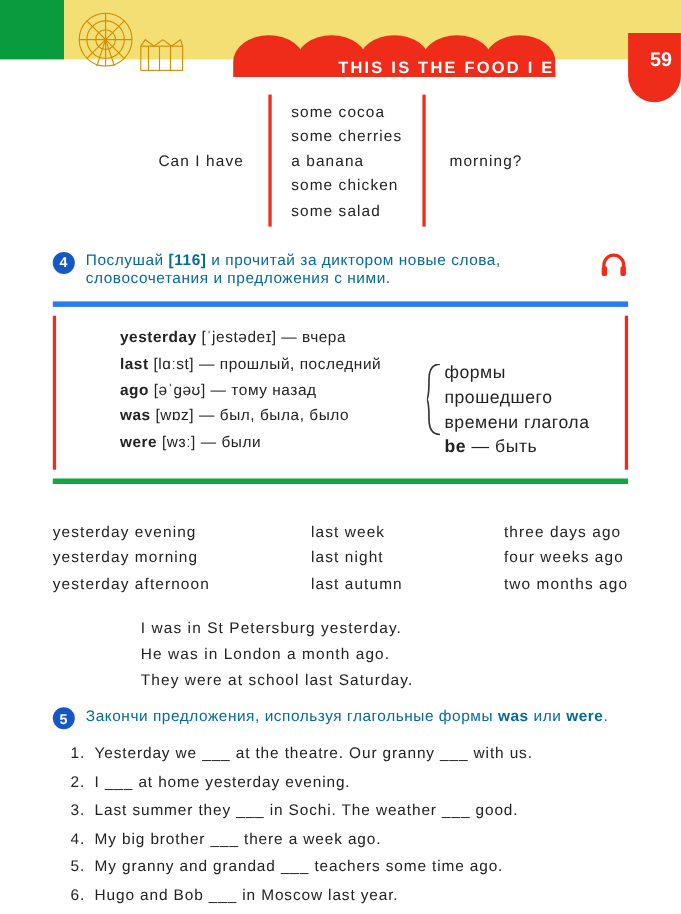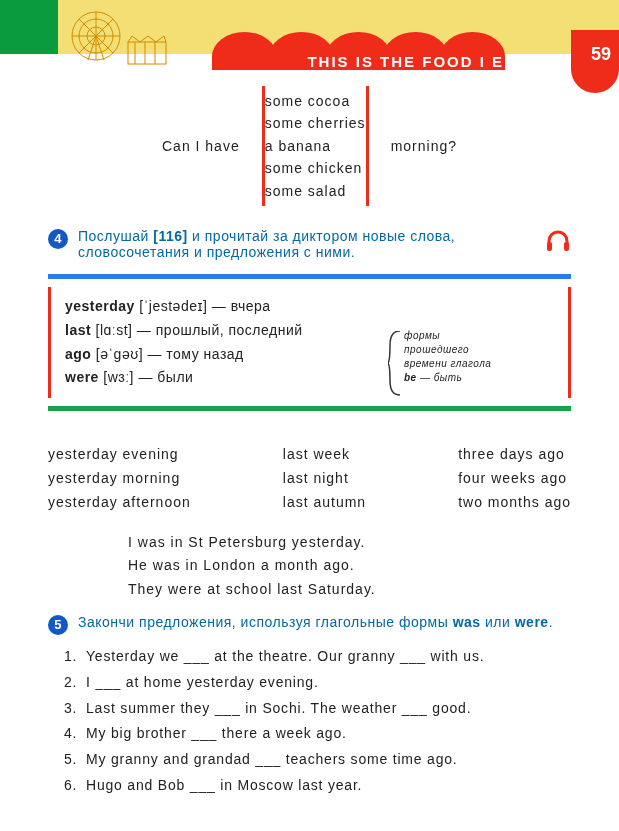--- a/index.html
+++ b/index.html
@@ -71,21 +71,21 @@
     align-items: center;
     justify-content: center;
     gap: 22px;
     margin-top: 14px;
     font-size: 14px;
     letter-spacing: 1px;
   }
   .canihave .mid {
     border-left: 3px solid #ef2b1a;
     border-right: 3px solid #ef2b1a;
-    padding: 4px 0;
+    padding: 4px 18px;
     line-height: 1.6;
   }
   .task-row {
     display: flex;
     align-items: flex-start;
     margin-top: 22px;
     font-size: 14px;
     letter-spacing: 0.5px;
   }
   .numcircle {
@@ -119,20 +119,21 @@
     border-right: 3px solid #ef2b1a;
     margin: 8px 0;
     padding: 8px 14px;
     font-size: 14px;
     letter-spacing: 0.5px;
     line-height: 1.7;
     display: flex;
   }
   .vocab-left {
     flex: 1;
+    margin-left: 44px;
   }
   .time-expr {
     margin-top: 32px;
     display: flex;
     justify-content: space-between;
     font-size: 14px;
     letter-spacing: 1px;
     line-height: 1.7;
   }
   .sentences {
@@ -220,23 +221,24 @@
           </svg>
       </div>
     </div>
 
     <div class="vocab-box">
       <div class="vocab-inner">
         <div class="vocab-left">
           <div><b>yesterday</b> <span>[ˈjestədeɪ]</span><span> — </span><span>вчера</span></div>
           <div><b>last</b> <span>[lɑːst]</span><span> — </span><span>прошлый, последний</span></div>
           <div><b>ago</b> <span>[əˈɡəʊ]</span><span> — </span><span>тому назад</span></div>
+          <div><b>was</b> <span>[wɒz]</span><span> — </span><span>был, была, было</span></div>
           <div><b>were</b> <span>[wɜː]</span><span> — </span><span>были</span></div>
         </div>
-        <div style="width:150px;font-size:10px;padding-top:34px;padding-left:10px;line-height:1.4;position:relative;font-style:italic;">
+        <div style="width:150px;font-size:16px;padding-top:34px;padding-left:10px;line-height:1.4;position:relative;">
           <svg width="14" height="70" style="position:absolute;left:-6px;top:36px">
             <path d="M12 0 Q2 0 2 14 Q2 30 0 32 Q2 34 2 50 Q2 64 12 64" stroke="#333" fill="none" stroke-width="1.5"></path>
           </svg>
           <div>формы</div>
           <div>прошедшего</div>
           <div>времени глагола</div>
           <div><b>be</b><span> — быть</span></div>
         </div>
       </div>
     </div>

